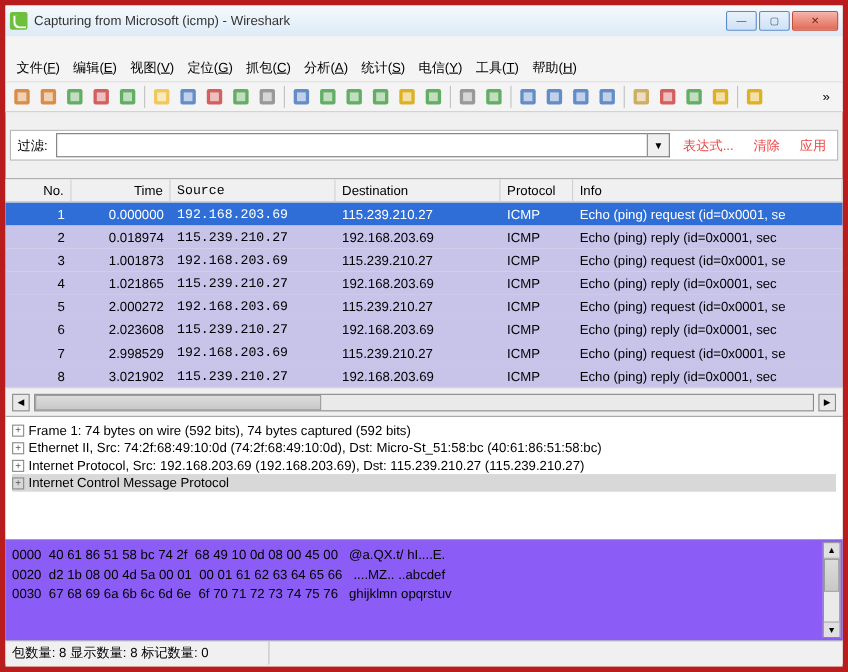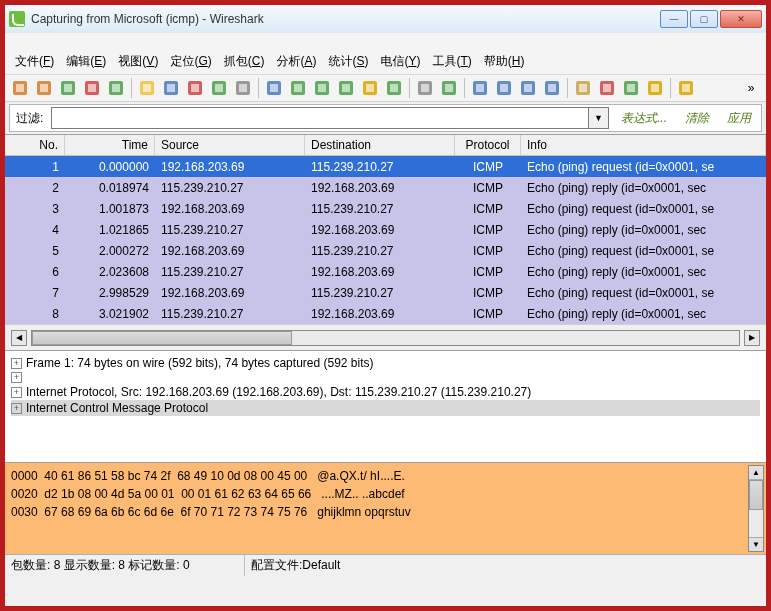--- a/index.html
+++ b/index.html
@@ -12,51 +12,51 @@
   .win-btns { display:flex; gap:2px; }
   .win-btn { width: 28px; height: 18px; border: 1px solid #5a8ac6; background: linear-gradient(#e8f1fb,#cfe2f6); border-radius: 2px; display:flex; align-items:center; justify-content:center; font-size:9px; color:#2a4d7a; }
   .win-btn.close { background: linear-gradient(#f7b2a8,#e06b58); border-color:#c94a36; color:#7a1c0e; width:42px; }
   .menubar { background:#f4f4f4; border-bottom:1px solid #d9d9d9; padding: 2px 6px; display:flex; gap:4px; }
   .menu-item { padding: 2px 4px; color:#000;margin-top:16px; }
   .menu-item u { text-decoration: underline; }
   .toolbar { background:#f4f4f4; border-bottom:1px solid #d0d0d0; padding: 2px 4px; display:flex; align-items:center; gap:2px; }
   .tb-btn { width:22px; height:22px; border:1px solid transparent; display:flex; align-items:center; justify-content:center; border-radius:2px; }
   .tb-sep { width:1px; height:20px; background:#c0c0c0; margin: 0 2px; }
   .tb-icon { width:16px; height:16px; }
-  .filterbar { background:#fff; border:1px solid #b5b5b5; margin:2px 4px; padding:2px 4px; display:flex; align-items:center; gap:6px; }
+  .filterbar { background:#fff; border:1px solid #b5b5b5; margin:16px 4px; padding:2px 4px; display:flex; align-items:center; gap:6px; }
   .filter-label { color:#000; padding:0 2px; }
   .filter-input-wrap { flex:1; display:flex; }
   .filter-input { flex:1; height:22px; border:1px solid #7a7a7a; padding:0 4px; font-size:12px; background:#fff; }
   .filter-dd { width:20px; height:22px; border:1px solid #7a7a7a; border-left:none; background:#f0f0f0; display:flex; align-items:center; justify-content:center; font-size:9px; }
-  .filter-btn { padding: 2px 6px; color:#4d7c0f;font-style:italic; }
+  .filter-btn { padding: 2px 6px; color:#ef4444; }
   .pkt-list { flex: 0 0 auto; display:flex; flex-direction:column; border-top:1px solid #a0a0a0; }
   .pkt-header { display:flex; background:#f0f0f0; border-bottom:1px solid #c0c0c0; }
   .pkt-header > div { padding:3px 6px; border-right:1px solid #d0d0d0; font-size:12px; color:#000; }
   .col-no { width:60px; text-align:right; }
   .col-time { width:90px;text-align:right; }
-  .col-src { width:150px; }
+  .col-src { width:150px;font-family:Liberation Mono, monospace; }
   .col-dst { width:150px; }
-  .col-proto { width:66px;text-align:center; }
+  .col-proto { width:66px; }
   .col-info { flex:1; overflow:hidden; white-space:nowrap; }
   .pkt-body { height: 168px; overflow:hidden; }
   .pkt-row { display:flex; height:21px; align-items:center; }
   .pkt-row > div { padding:2px 6px; font-size:12px; color:#000; white-space:nowrap; }
   .pkt-row.req { background:#c7c3e9; }
   .pkt-row.rep { background:#c7c3e9; }
   .pkt-row.sel { background:#2e6ed6; color:#fff; }
   .pkt-row.sel > div { color:#fff; }
   .hscroll-area { height:26px; background:#f0f0f0; border-top:1px solid #d0d0d0; display:flex; align-items:center; padding:2px 6px; gap:4px; }
   .hscroll-btn { width:16px; height:16px; border:1px solid #8a8a8a; background:#e8e8e8; display:flex; align-items:center; justify-content:center; font-size:8px; }
   .hscroll-track { flex:1; height:16px; border:1px solid #8a8a8a; background:#eaeaea; position:relative; }
   .hscroll-thumb { position:absolute; left:0; top:0; height:14px; width:260px; background:linear-gradient(#dcdcdc,#c8c8c8); border:1px solid #9a9a9a; }
   .tree-pane { background:#fff; height:112px; border-top:1px solid #a0a0a0; padding:4px 6px; overflow:hidden; }
   .tree-row { display:flex; align-items:center; padding:1px 0; font-size:13px; }
   .tree-row.sel { background:#d8d8d8; }
   .expander { width:11px; height:11px; border:1px solid #888; display:inline-flex; align-items:center; justify-content:center; font-size:9px; line-height:9px; margin-right:4px; color:#555; }
-  .hex-pane { background:#fdba74; height:92px; border-top:1px solid #a0a0a0; padding:4px 6px; font-family: "Courier New", monospace; font-size:13px; line-height:18px; overflow:hidden; position:relative; }
+  .hex-pane { background:#8b5cf6; height:92px; border-top:1px solid #a0a0a0; padding:4px 6px; font-family: "Courier New", monospace; font-size:13px; line-height:18px; overflow:hidden; position:relative; }
   .hex-line { white-space:pre; }
   .vscroll { position:absolute; right:2px; top:2px; bottom:2px; width:16px; border:1px solid #8a8a8a; background:#eaeaea; display:flex; flex-direction:column; }
   .vscroll-btn { height:14px; display:flex; align-items:center; justify-content:center; font-size:8px; background:#e0e0e0; border-bottom:1px solid #aaa; }
   .vscroll-btn.bot { border-top:1px solid #aaa; border-bottom:none; margin-top:auto; }
   .vscroll-thumb { height:30px; background:linear-gradient(#dcdcdc,#c8c8c8); border:1px solid #9a9a9a; }
   .statusbar { height:22px; border-top:1px solid #b0b0b0; background:#f0f0f0; display:flex; align-items:center; font-size:12px; }
   .status-seg { border-right:1px solid #c0c0c0; padding:2px 6px; height:100%; display:flex; align-items:center; white-space:nowrap; overflow:hidden; }
   .status-icon { width:14px; height:14px; background:#6fbf3f; border-radius:2px; margin-right:6px; }
   svg { display:block; }
 </style>
@@ -356,20 +356,21 @@
     <div class="hscroll-btn">▶</div>
   </div>
 
   <div class="tree-pane" id="tree-pane">
       <div class="tree-row">
         <span class="expander">+</span>
         <span>Frame 1: 74 bytes on wire (592 bits), 74 bytes captured (592 bits)</span>
       </div>
       <div class="tree-row">
         <span class="expander">+</span>
+        <span>Ethernet II, Src: 74:2f:68:49:10:0d (74:2f:68:49:10:0d), Dst: Micro-St_51:58:bc (40:61:86:51:58:bc)</span>
       </div>
       <div class="tree-row">
         <span class="expander">+</span>
         <span>Internet Protocol, Src: 192.168.203.69 (192.168.203.69), Dst: 115.239.210.27 (115.239.210.27)</span>
       </div>
       <div class="tree-row sel">
         <span class="expander">+</span>
         <span>Internet Control Message Protocol</span>
       </div>
     </div>
@@ -380,16 +381,15 @@
       <div class="hex-line">0030  67 68 69 6a 6b 6c 6d 6e  6f 70 71 72 73 74 75 76   ghijklmn opqrstuv</div>
       <div class="vscroll">
       <div class="vscroll-btn">▲</div>
       <div class="vscroll-thumb"></div>
       <div class="vscroll-btn bot">▼</div>
     </div>
   </div>
 
   <div class="statusbar">
     <div class="status-seg" style="width:240px">包数量: 8 显示数量: 8 标记数量: 0</div>
-    <div class="status-seg" style="width:130px;border-right:none">配置文件:Default</div>
   </div>
 
 </div>
 
 </body></html>

